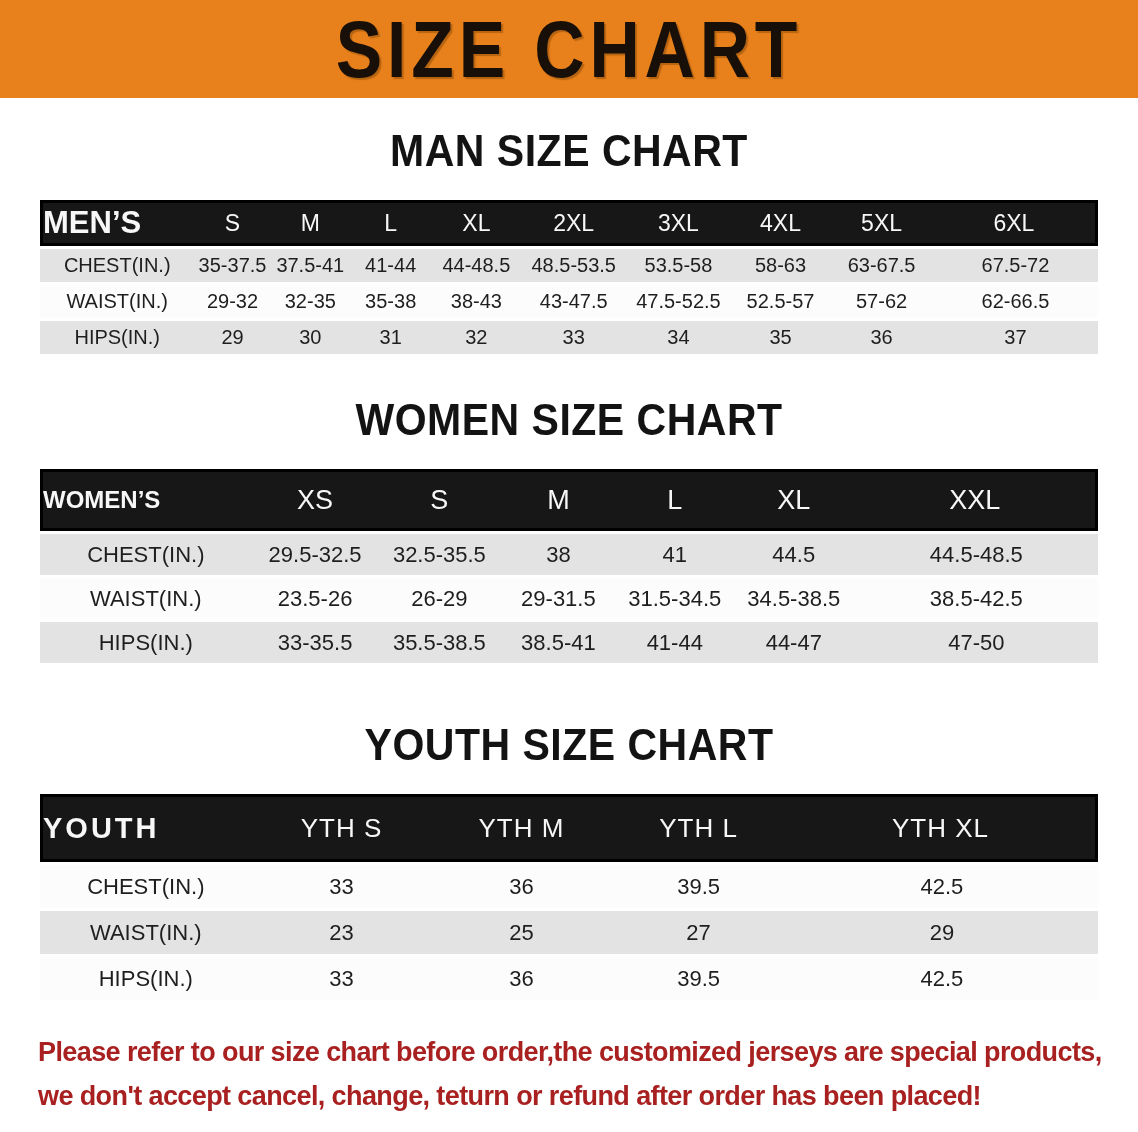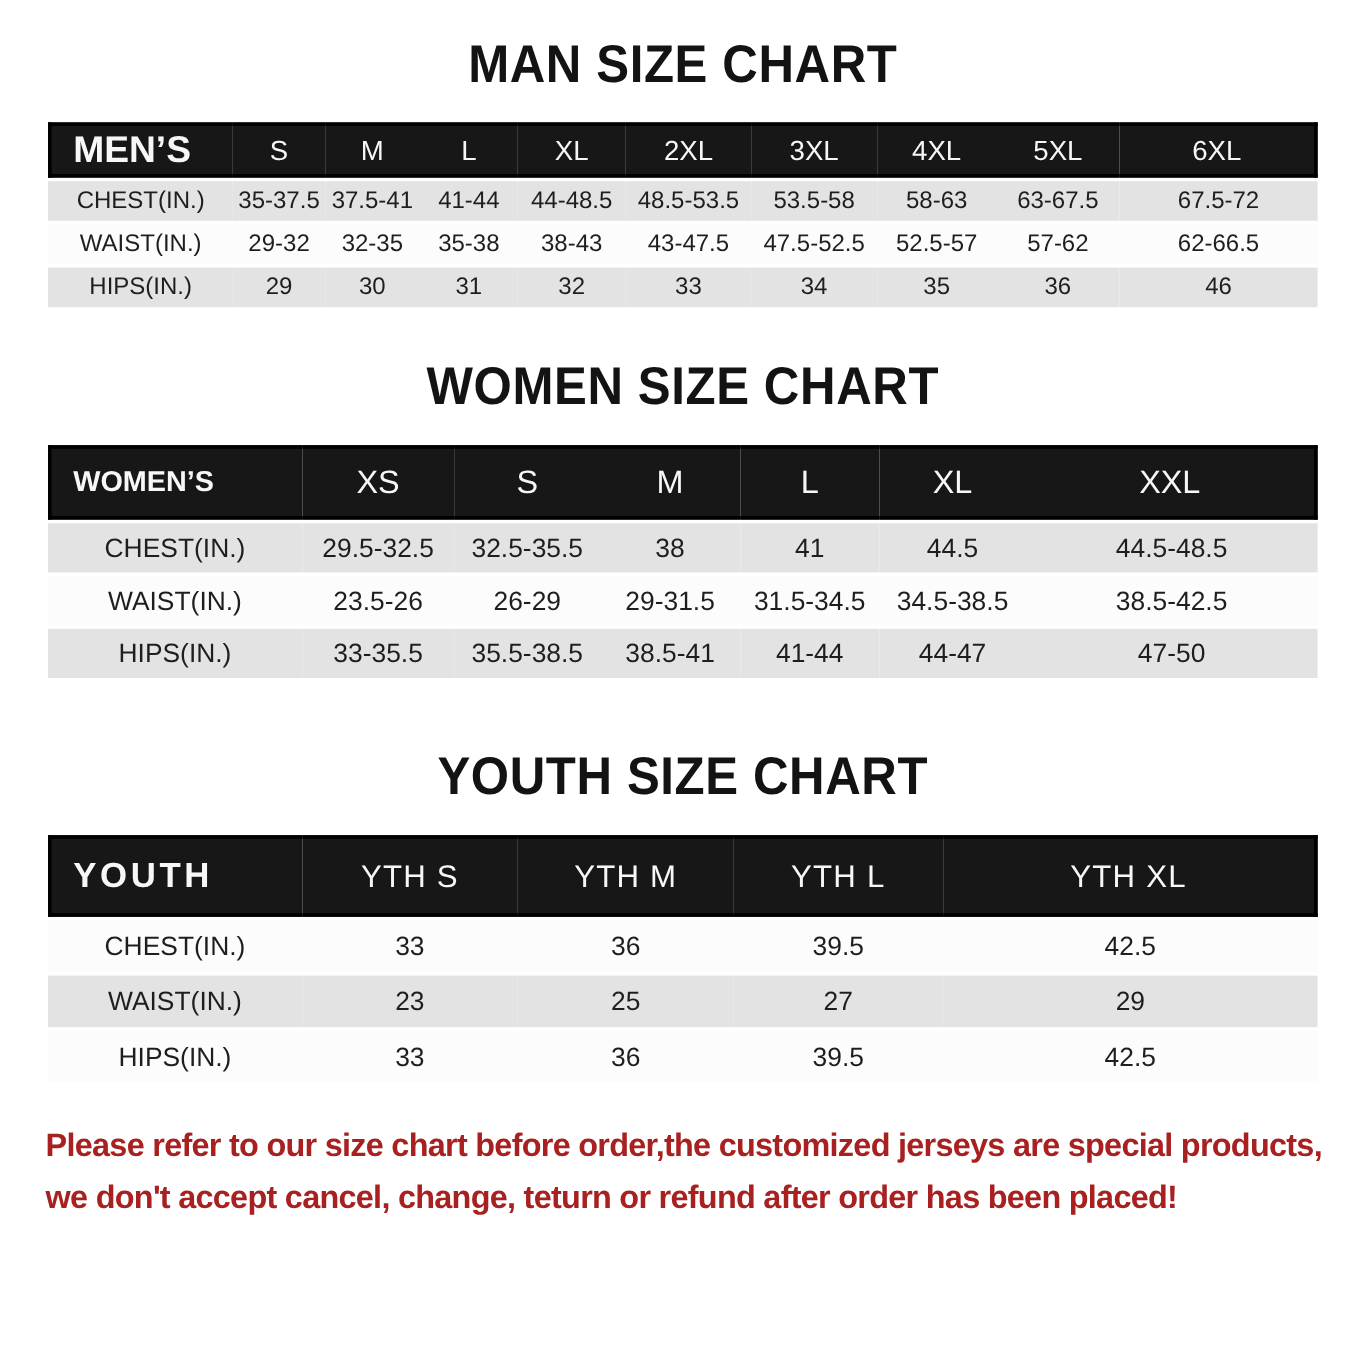--- a/index.html
+++ b/index.html
@@ -64,21 +64,21 @@
   table.size-table thead th {
     background: #171717;
     color: #f7f7f7;
     border-top: 3px solid #000;
     border-bottom: 3px solid #000;
     font-weight: normal;
   }
   table.size-table thead th:first-child {
     border-left: 3px solid #000;
     text-align: left;
-    padding-left: 18px;
+    padding-left: 0;
     font-weight: bold;
   }
   table.size-table thead th:last-child { border-right: 3px solid #000; }
   table.size-table tr.shade td { background: #E3E3E3; }
   table.size-table tr.plain td { background: #FCFCFC; }
   table.size-table td { color: #1e1e1e; }
   
   .t-men thead th { height: 38px; font-size: 23px; }
   .t-men thead th:first-child { font-size: 31px; }
   .t-men td { height: 31px; font-size: 20px; }
@@ -100,20 +100,23 @@
     line-height: 1.62;
     font-weight: 600;
   }
   .footer-note p { margin: 0; }
 </style>
 </head>
 <body>
 
 <div class="page">
 
+  <div class="banner">
+    <h1>SIZE CHART</h1>
+  </div>
 
   <section>
     <h2 class="sec-title" id="men-title">MAN SIZE CHART</h2>
     <table class="size-table t-men">
         <colgroup>
           <col style="width: 14.6%;">
           <col style="width: 7.2%;">
           <col style="width: 7.5%;">
           <col style="width: 7.7%;">
           <col style="width: 8.5%;">
@@ -165,21 +168,21 @@
           <tr class="shade">
             <td>HIPS(IN.)</td>
             <td>29</td>
             <td>30</td>
             <td>31</td>
             <td>32</td>
             <td>33</td>
             <td>34</td>
             <td>35</td>
             <td>36</td>
-            <td>46</td>
+            <td>37</td>
           </tr>
         </tbody>
       </table>
   </section>
 
   <section>
     <h2 class="sec-title" id="women-title">WOMEN SIZE CHART</h2>
     <table class="size-table t-women">
         <colgroup>
           <col style="width: 20%;">

